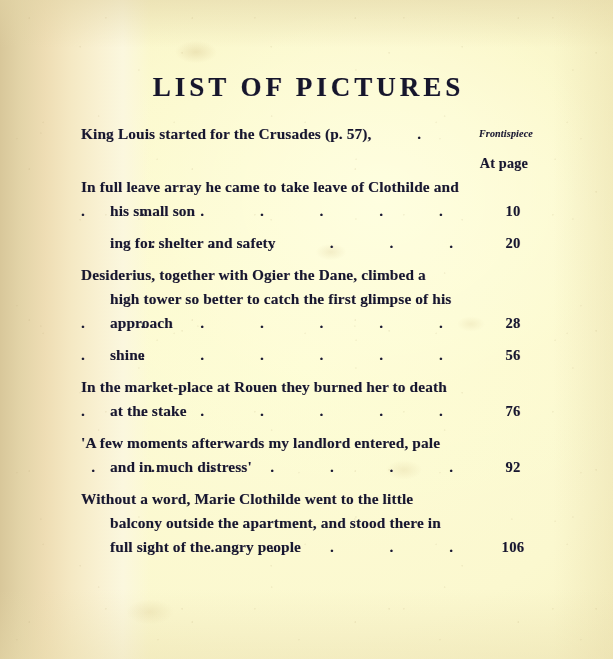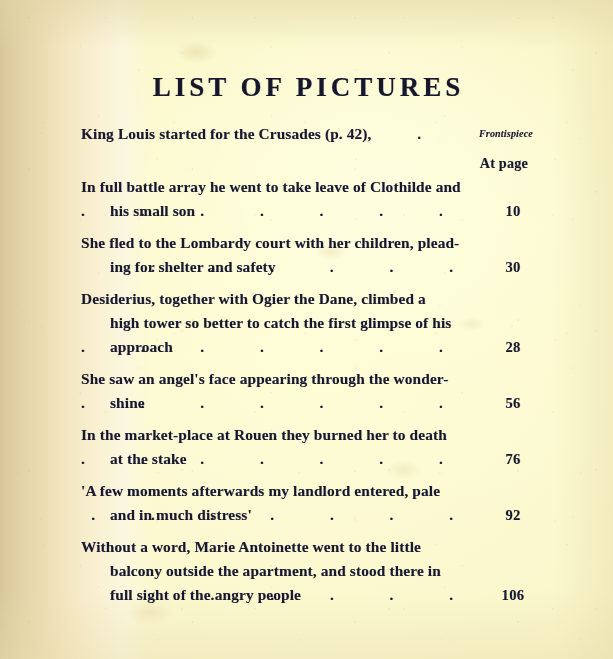--- a/index.html
+++ b/index.html
@@ -215,62 +215,60 @@
   <div id="edge-bottom"></div>
   <div id="speckle"></div>
   <div id="foxing"></div>
 
   <div id="content">
 
     <div id="page-title">LIST OF PICTURES</div>
 
     <div id="list">
         <div class="entry">
-          <div class="line"><span class="txt">King Louis started for the Crusades (p. 42),</span><span class="frontis-dot">.</span><span class="frontis">Frontispiece</span></div>
+          <div class="line"><span class="txt">King Louis started for the Crusades (p. 57),</span><span class="frontis-dot">.</span><span class="frontis">Frontispiece</span></div>
         </div>
         <div id="at-page">At page</div>
         <div class="entry">
-          <div class="line"><span class="txt">In full battle array he went to take leave of Clothilde and</span></div>
+          <div class="line"><span class="txt">In full leave array he came to take leave of Clothilde and</span></div>
           <div class="line cont"><span class="txt">his small son</span><span class="leaders">
               <span class="dots">.   .   .   .   .   .   .   .</span>
             </span><span class="pageno">10</span></div>
         </div>
         <div class="entry">
-          <div class="line"><span class="txt">She fled to the Lombardy court with her children, plead-</span></div>
           <div class="line cont"><span class="txt">ing for shelter and safety</span><span class="leaders">
               <span class="dots">.   .   .   .   .   .</span>
-            </span><span class="pageno">30</span></div>
+            </span><span class="pageno">20</span></div>
         </div>
         <div class="entry">
           <div class="line"><span class="txt">Desiderius, together with Ogier the Dane, climbed a</span></div>
           <div class="line cont"><span class="txt">high tower so better to catch the first glimpse of his</span></div>
           <div class="line cont"><span class="txt">approach</span><span class="leaders">
               <span class="dots">.   .   .   .   .   .   .   .   .</span>
             </span><span class="pageno">28</span></div>
         </div>
         <div class="entry">
-          <div class="line"><span class="txt">She saw an angel's face appearing through the wonder-</span></div>
           <div class="line cont"><span class="txt">shine</span><span class="leaders">
               <span class="dots">.   .   .   .   .   .   .   .   .   .</span>
             </span><span class="pageno">56</span></div>
         </div>
         <div class="entry">
           <div class="line"><span class="txt">In the market-place at Rouen they burned her to death</span></div>
           <div class="line cont"><span class="txt">at the stake</span><span class="leaders">
               <span class="dots">.   .   .   .   .   .   .   .   .</span>
             </span><span class="pageno">76</span></div>
         </div>
         <div class="entry">
           <div class="line"><span class="txt">'A few moments afterwards my landlord entered, pale</span></div>
           <div class="line cont"><span class="txt">and in much distress'</span><span class="leaders">
               <span class="dots">.   .   .   .   .   .   .</span>
             </span><span class="pageno">92</span></div>
         </div>
         <div class="entry">
-          <div class="line"><span class="txt">Without a word, Marie Antoinette went to the little</span></div>
+          <div class="line"><span class="txt">Without a word, Marie Clothilde went to the little</span></div>
           <div class="line cont"><span class="txt">balcony outside the apartment, and stood there in</span></div>
           <div class="line cont"><span class="txt">full sight of the angry people</span><span class="leaders">
               <span class="dots">.   .   .   .   .</span>
             </span><span class="pageno">106</span></div>
         </div>
       </div>
 
   </div>
 </div>
 

